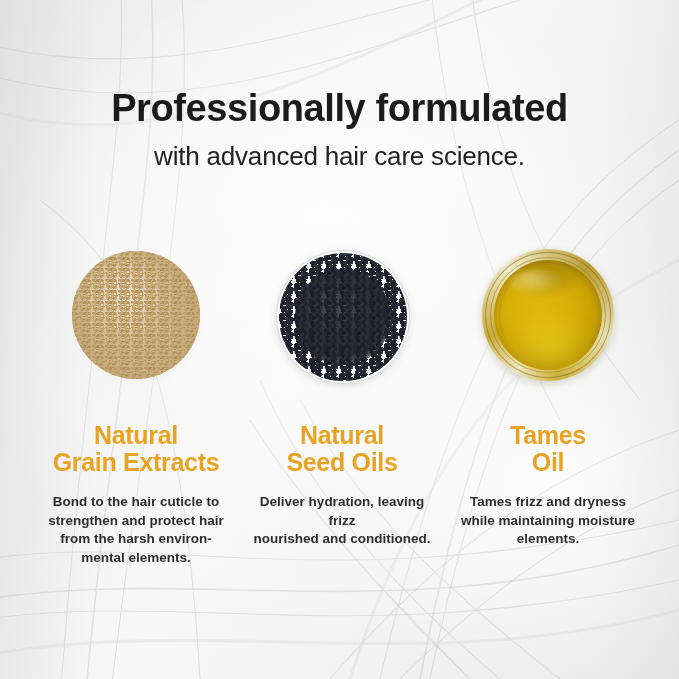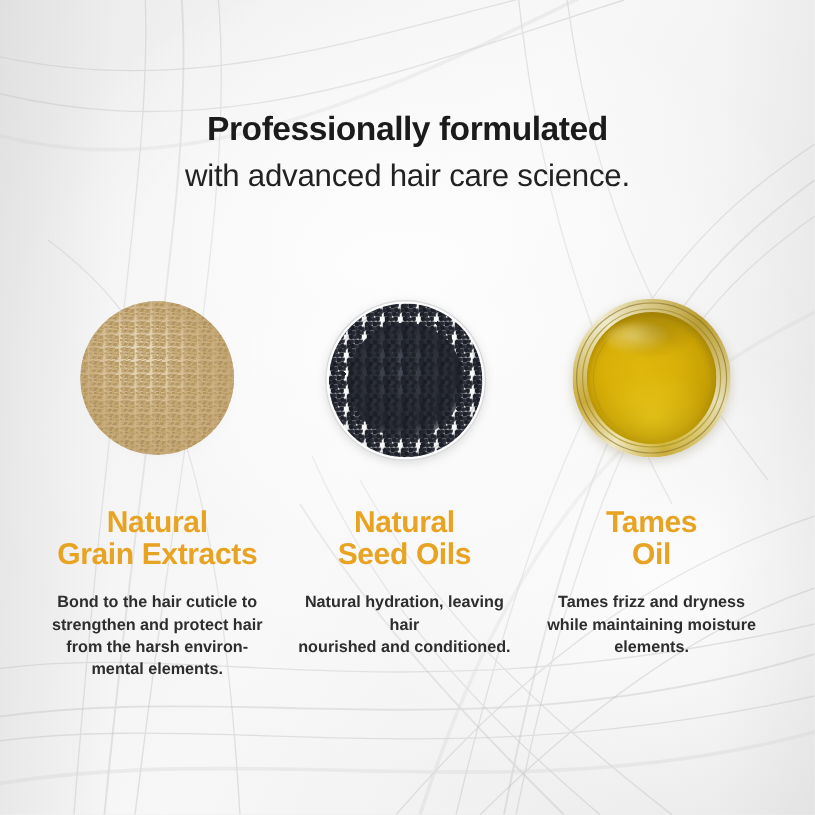--- a/index.html
+++ b/index.html
@@ -43,46 +43,46 @@
 
   
   .header {
     position: absolute;
     left: 0;
     top: 88px;
     width: 679px;
     text-align: center;
   }
   .headline {
-    font-size: 28px;
+    font-size: 38px;
     font-weight: bold;
     color: #1b1b1b;
     letter-spacing: -0.4px;
     line-height: 40px;
     white-space: nowrap;
   }
   .subheadline {
     font-size: 26px;
     font-weight: 400;
     color: #222222;
     letter-spacing: -0.2px;
     line-height: 32px;
-    margin-top: 2px;
+    margin-top: 12px;
     white-space: nowrap;
     text-align: center;
   }
 
   
   .columns {
     position: absolute;
     left: 0;
     top: 248px;
     width: 679px;
     display: flex;
-    justify-content: flex-start;
+    justify-content: flex-end;
     padding: 0 28px;
     box-sizing: border-box;
   }
   .column {
     width: 206px;
     display: flex;
     flex-direction: column;
     align-items: center;
   }
 
@@ -379,21 +379,21 @@
     <div class="column">
       <div class="media">
         <div class="petri">
           <div class="petri-rim"></div>
           <div class="seed-scatter"></div>
           <div class="seed-cluster"></div>
         </div>
       </div>
       <div class="col-heading">Natural
 Seed Oils</div>
-      <div class="col-body">Natural hydration, leaving hair
+      <div class="col-body">Deliver hydration, leaving frizz
 nourished and conditioned.</div>
     </div>
 
     <div class="column">
       <div class="media">
         <div class="oil-bowl">
           <div class="oil-ring-outer"></div>
           <div class="oil-ring-mid"></div>
           <div class="oil-surface"></div>
           <div class="oil-inner-ring"></div>

